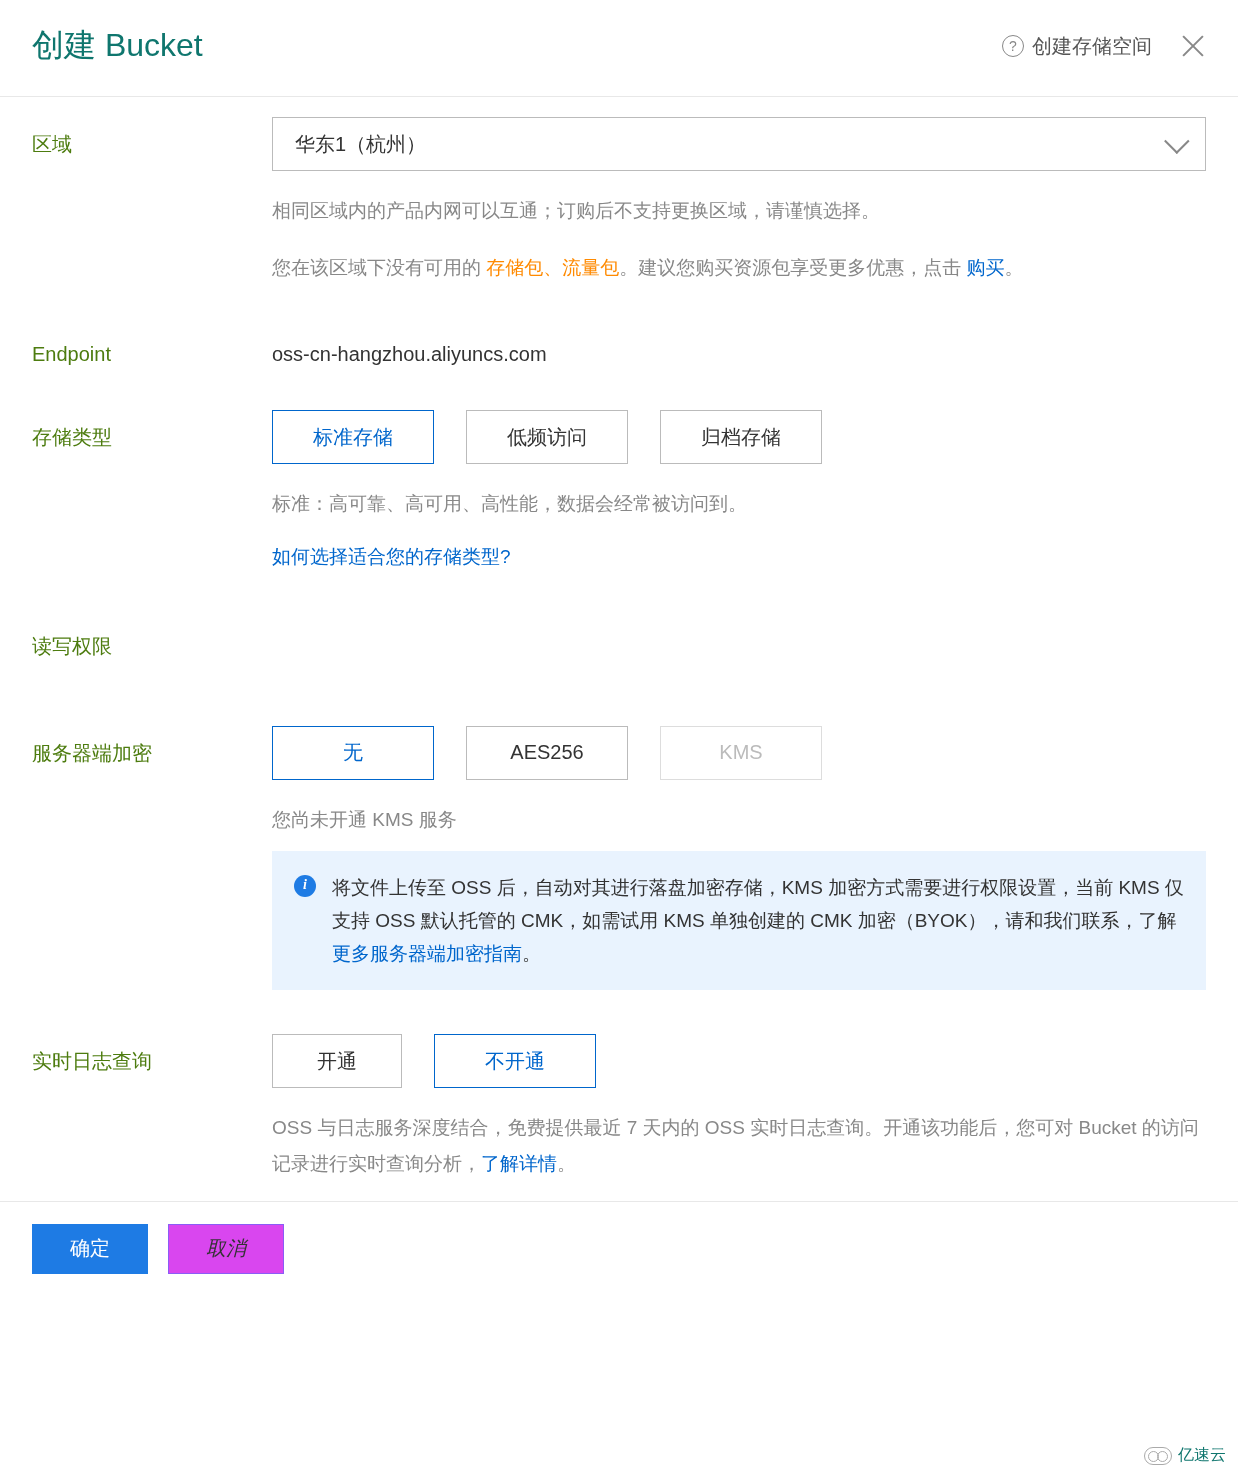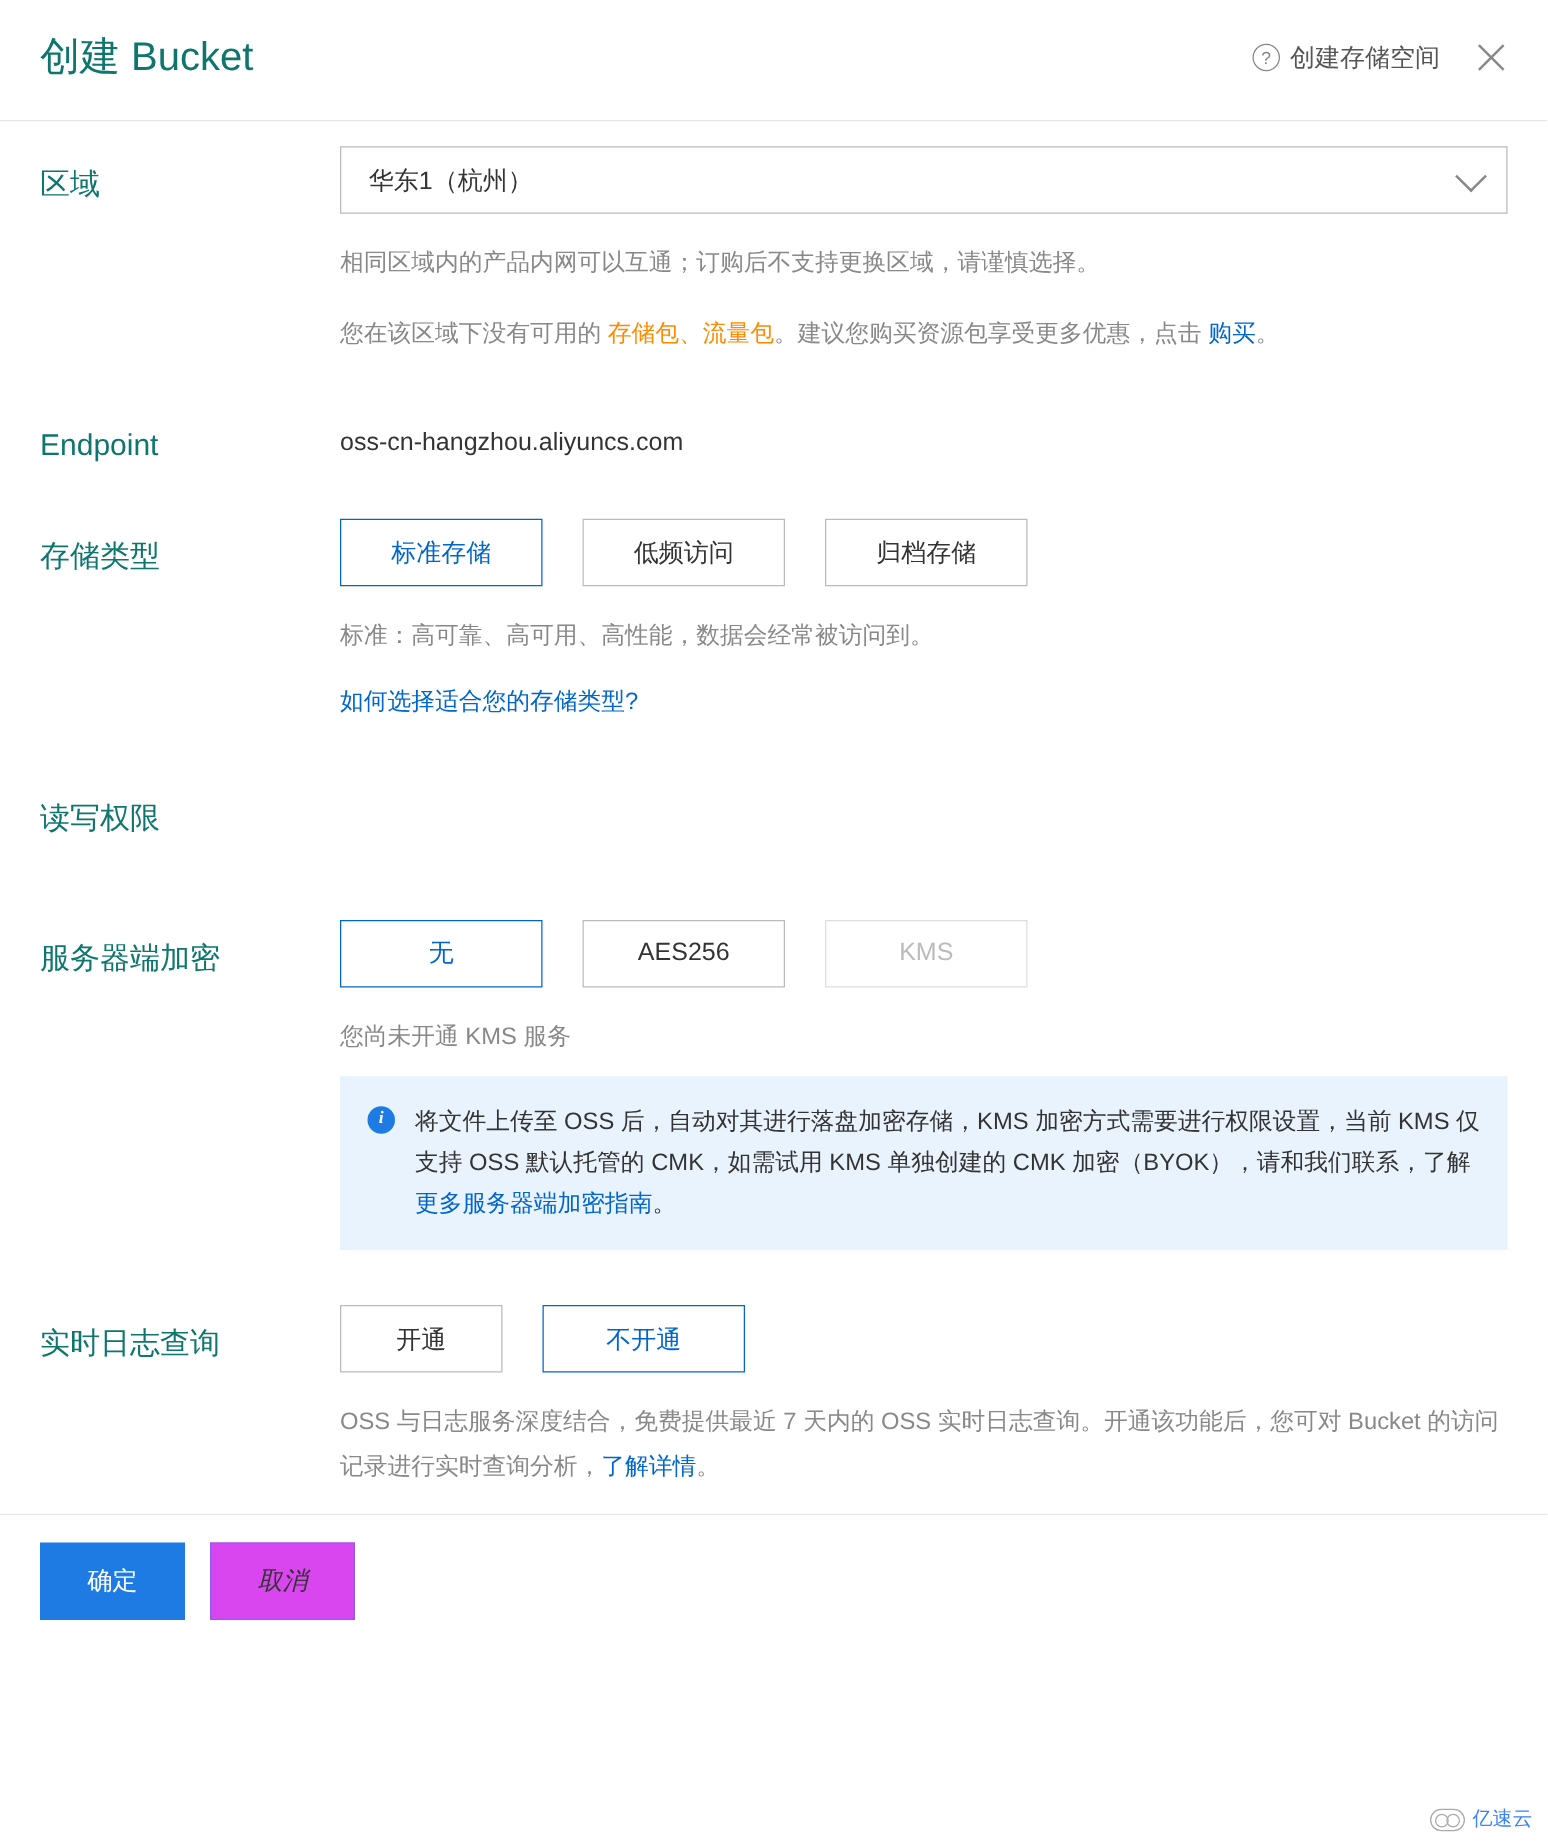--- a/index.html
+++ b/index.html
@@ -62,22 +62,22 @@
       overflow: hidden;
     }
     .form-row {
       display: flex;
       align-items: flex-start;
       margin-bottom: 0;
     }
     .form-label {
       width: 240px;
       flex-shrink: 0;
-      font-size: 24px;
-      color: #0f766e;
+      font-size: 20px;
+      color: #4d7c0f;
       padding-top: 14px;
     }
     .form-content {
       flex: 1;
       min-width: 0;
     }
     .select-box {
       border: 1px solid #bbb;
       height: 54px;
       display: flex;
@@ -169,35 +169,35 @@
       font-family: Georgia, serif;
     }
 
     .dialog-footer {
       border-top: 1px solid #e8e8e8;
       padding: 22px 32px;
       display: flex;
       gap: 20px;
     }
     .btn {
-      height: 62px;
+      height: 50px;
       min-width: 116px;
       display: flex; align-items: center; justify-content: center;
       font-size: 20px;
       cursor: pointer;
       border: none;
     }
     .btn-primary { background: #1e7be4; color: #fff; }
     .btn-default { background: #d946ef; color: #333; border: 1px solid #8b5cf6; font-style: italic; }
 
     .watermark {
       position: fixed;
       right: 12px; bottom: 10px;
       display: flex; align-items: center; gap: 6px;
-      color: #3b82f6; font-size: 16px;
+      color: #0f766e; font-size: 16px;
     }
     .watermark-icon {
       width: 28px; height: 18px;
       border: 1.5px solid #aaa;
       border-radius: 10px;
       position: relative;
     }
     .watermark-icon::before, .watermark-icon::after {
       content:''; position:absolute; border:1.5px solid #aaa; border-radius:50%;
       width:9px; height:9px; top:3px;

